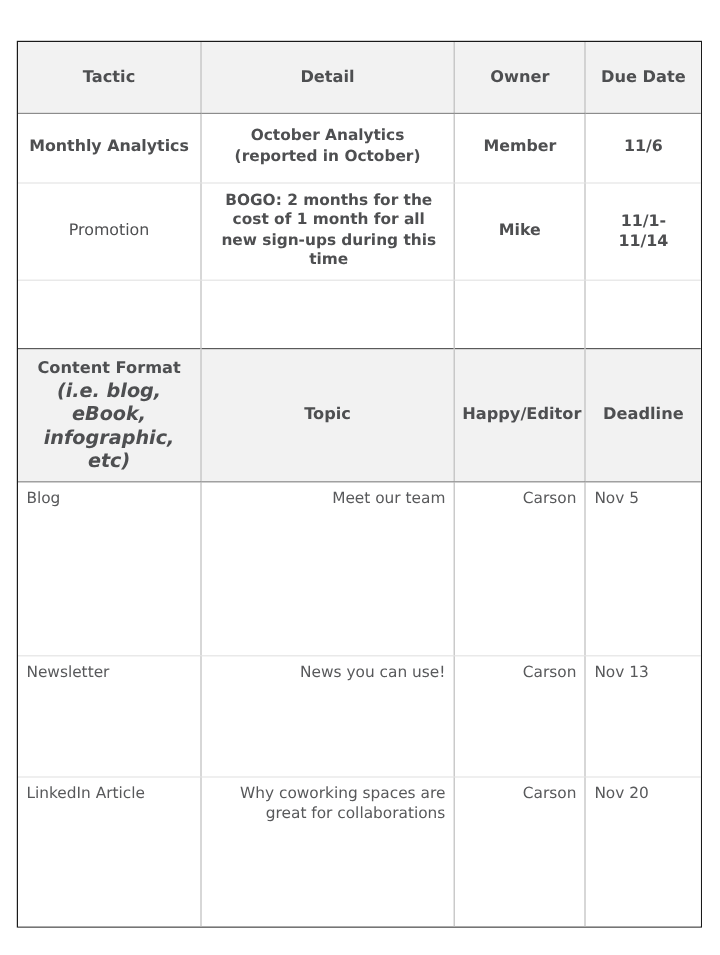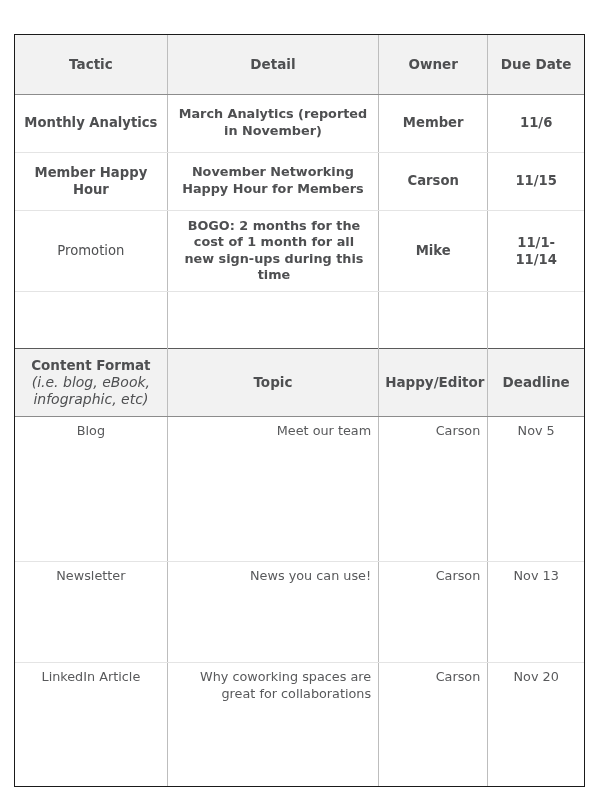--- a/index.html
+++ b/index.html
@@ -70,22 +70,22 @@
     line-height: 1.28;
   }
   tr.hdr.sec1 th { height: 59px; }
   tr.hdr.sec2 th {
     height: 56px;
     border-top: 1.6px solid #5a5a5a;
   }
   .sub-italic {
     display: block;
     font-style: italic;
-    font-weight: normal;
-    font-size: 14px;
+    font-weight: bold;
+    font-size: 16px;
     line-height: 1.2;
   }
 
   
   tr.s1row td {
     text-align: center;
     font-size: 12.8px;
     font-weight: bold;
     color: #4e4f51;
     line-height: 1.3;
@@ -110,21 +110,21 @@
 
   
   tr.s2row td {
     font-size: 12.8px;
     font-weight: normal;
     color: #58595b;
     line-height: 1.32;
     vertical-align: top;
     padding: 6px 7px;
   }
-  tr.s2row td.ctr { text-align: center; }
+  tr.s2row td.ctr { }
   tr.s2row td.lft { text-align: right; }
   tr.s2row.tall-a td { height: 145px; }
   tr.s2row.tall-b td { height: 101px; }
   tr.s2row.tall-c td { height: 124px; }
   tr.s2row:last-child td { border-bottom: none; margin-top: 20px; }
 </style>
 </head>
 <body>
 
 <div class="page">
@@ -141,31 +141,25 @@
 
         <tr class="hdr sec1">
           <th>Tactic</th>
           <th>Detail</th>
           <th>Owner</th>
           <th>Due Date</th>
         </tr>
 
         <tr class="s1row r1">
           <td class="cell-tactic">Monthly Analytics</td>
-          <td class="cell-detail">March Analytics (reported in November)</td>
+          <td class="cell-detail">October Analytics (reported in October)</td>
           <td class="cell-owner">Member</td>
           <td class="cell-due">11/6</td>
         </tr>
 
-        <tr class="s1row r2">
-          <td class="cell-tactic">Member Happy Hour</td>
-          <td class="cell-detail">November Networking Happy Hour for Members</td>
-          <td class="cell-owner">Carson</td>
-          <td class="cell-due">11/15</td>
-        </tr>
 
         <tr class="s1row r3 light">
           <td class="cell-tactic">Promotion</td>
           <td class="cell-detail" style="font-weight:bold;padding-left:11px;">BOGO: 2 months for the cost of 1 month for all new sign-ups during this time</td>
           <td class="cell-owner" style="font-weight:bold;">Mike</td>
           <td class="cell-due" style="font-weight:bold;">11/1-11/14</td>
         </tr>
 
         <tr class="spacer">
           <td></td>

